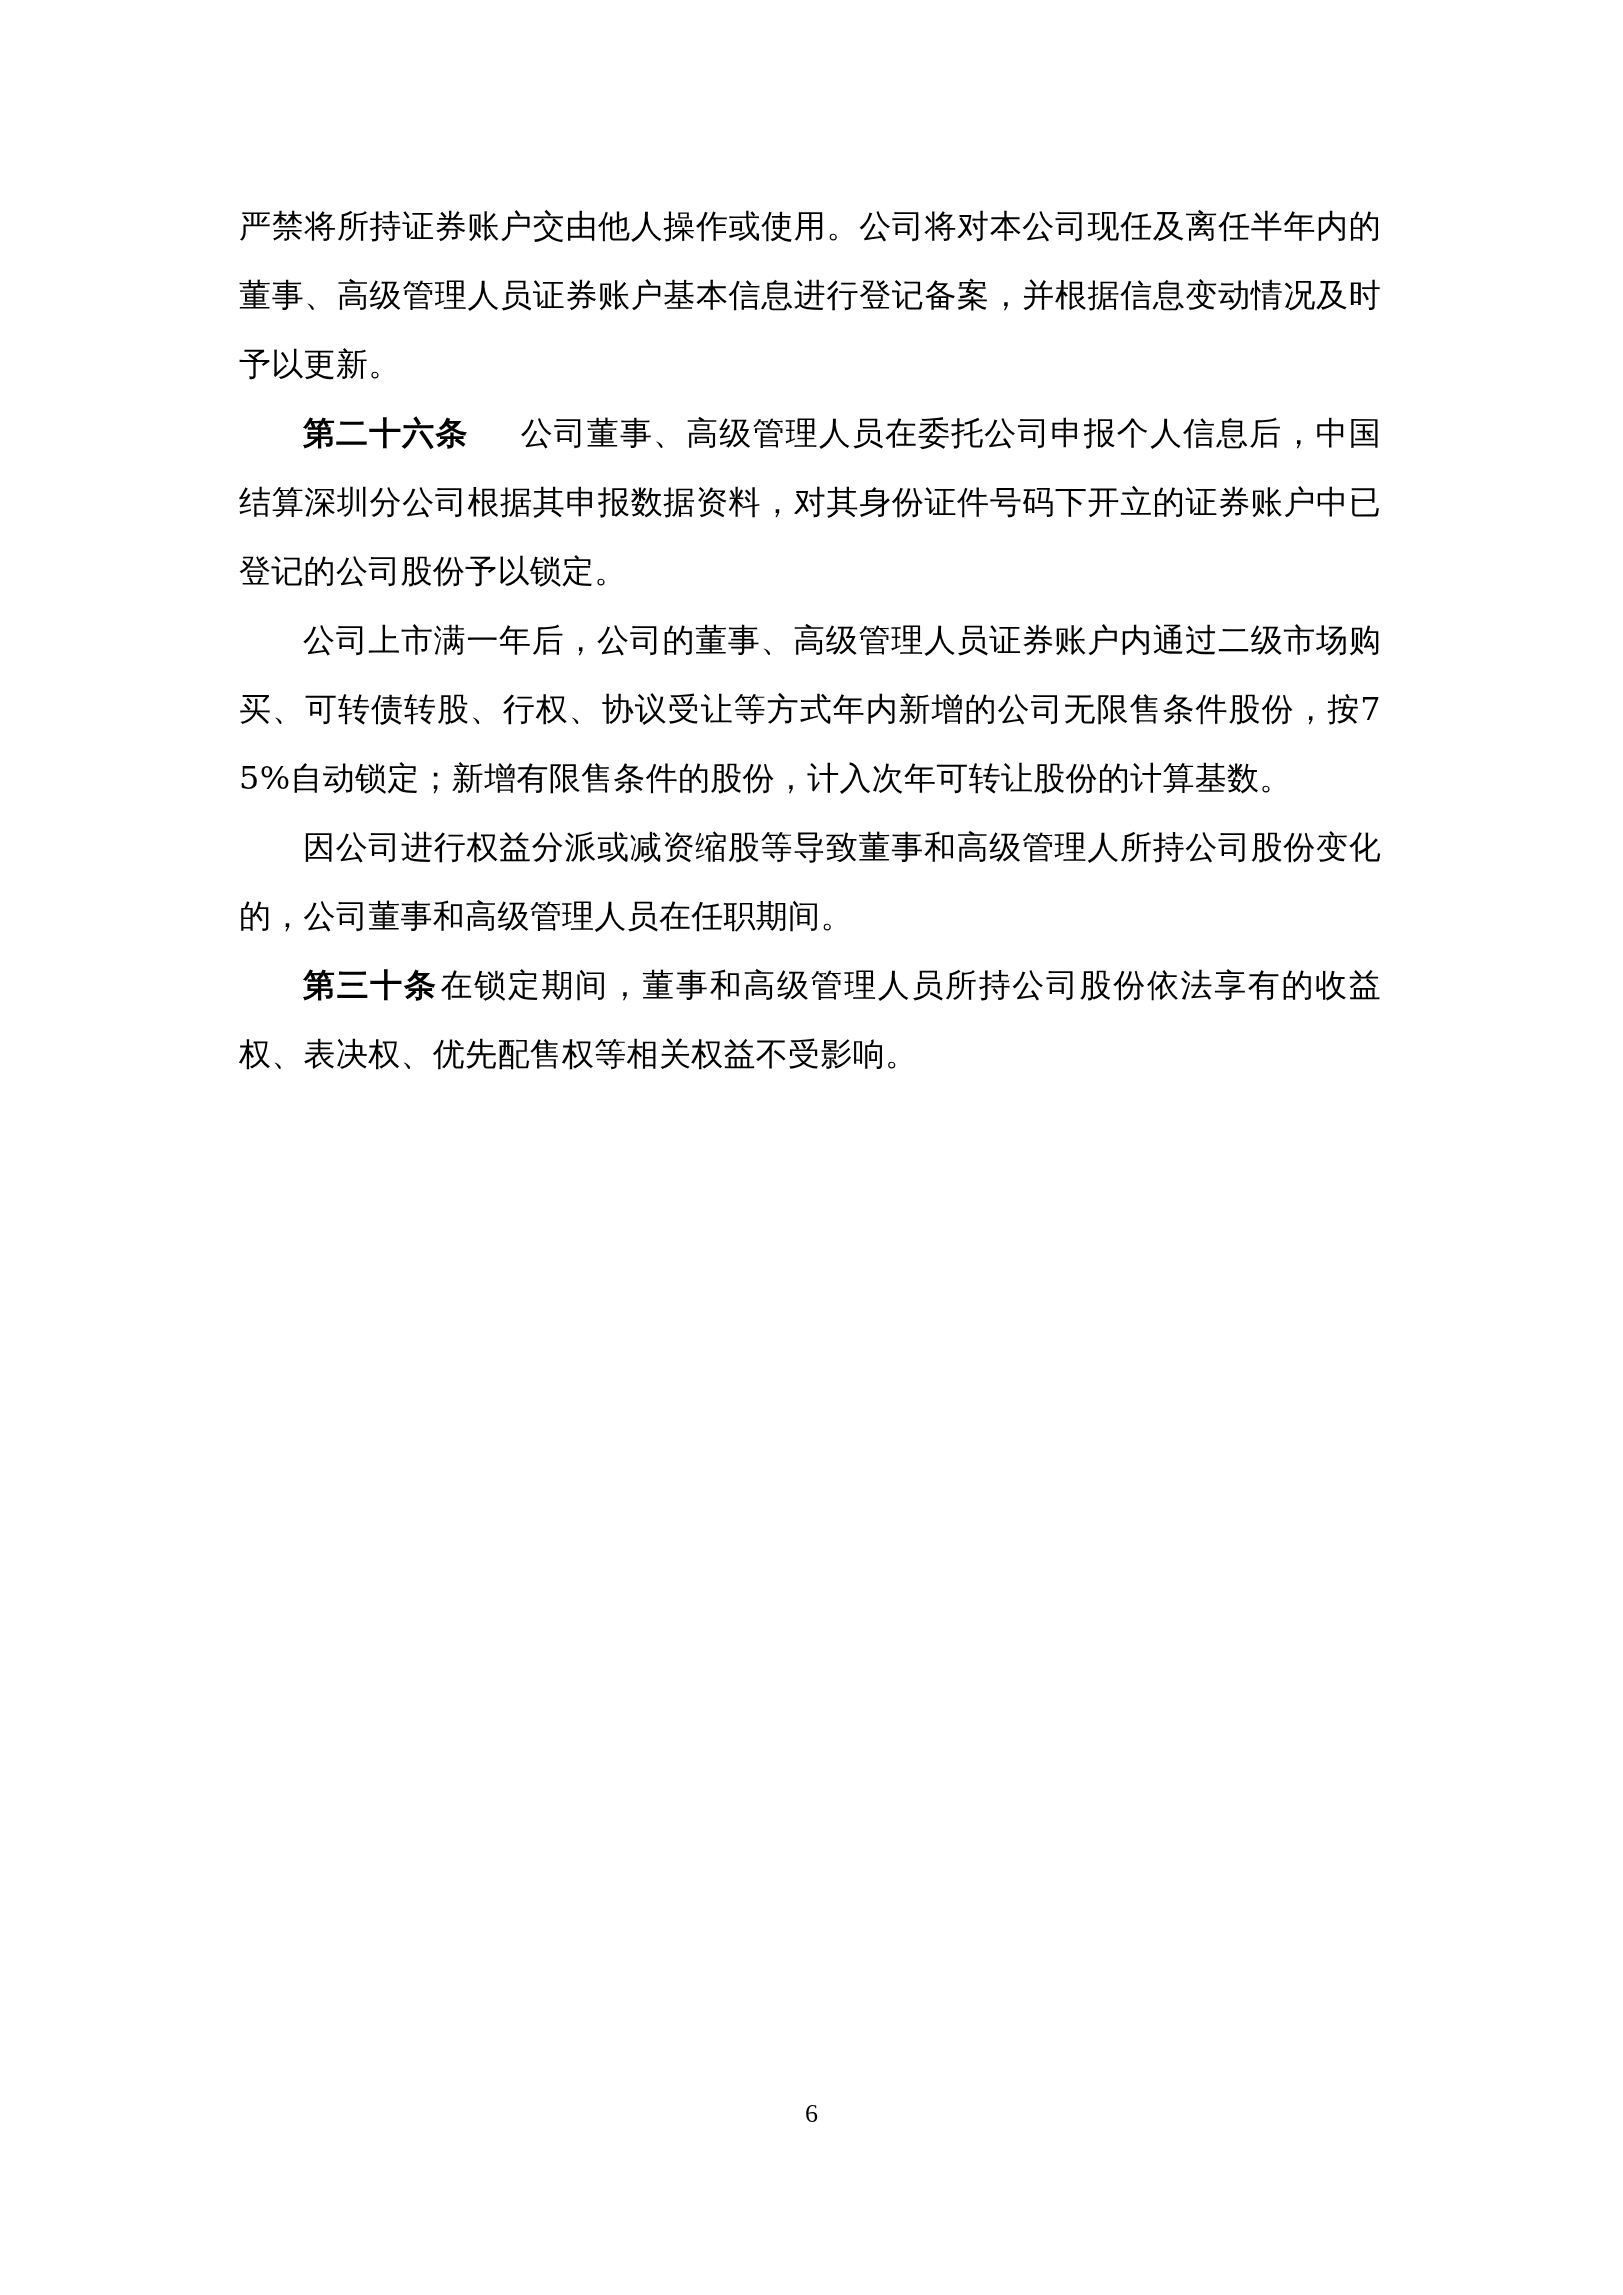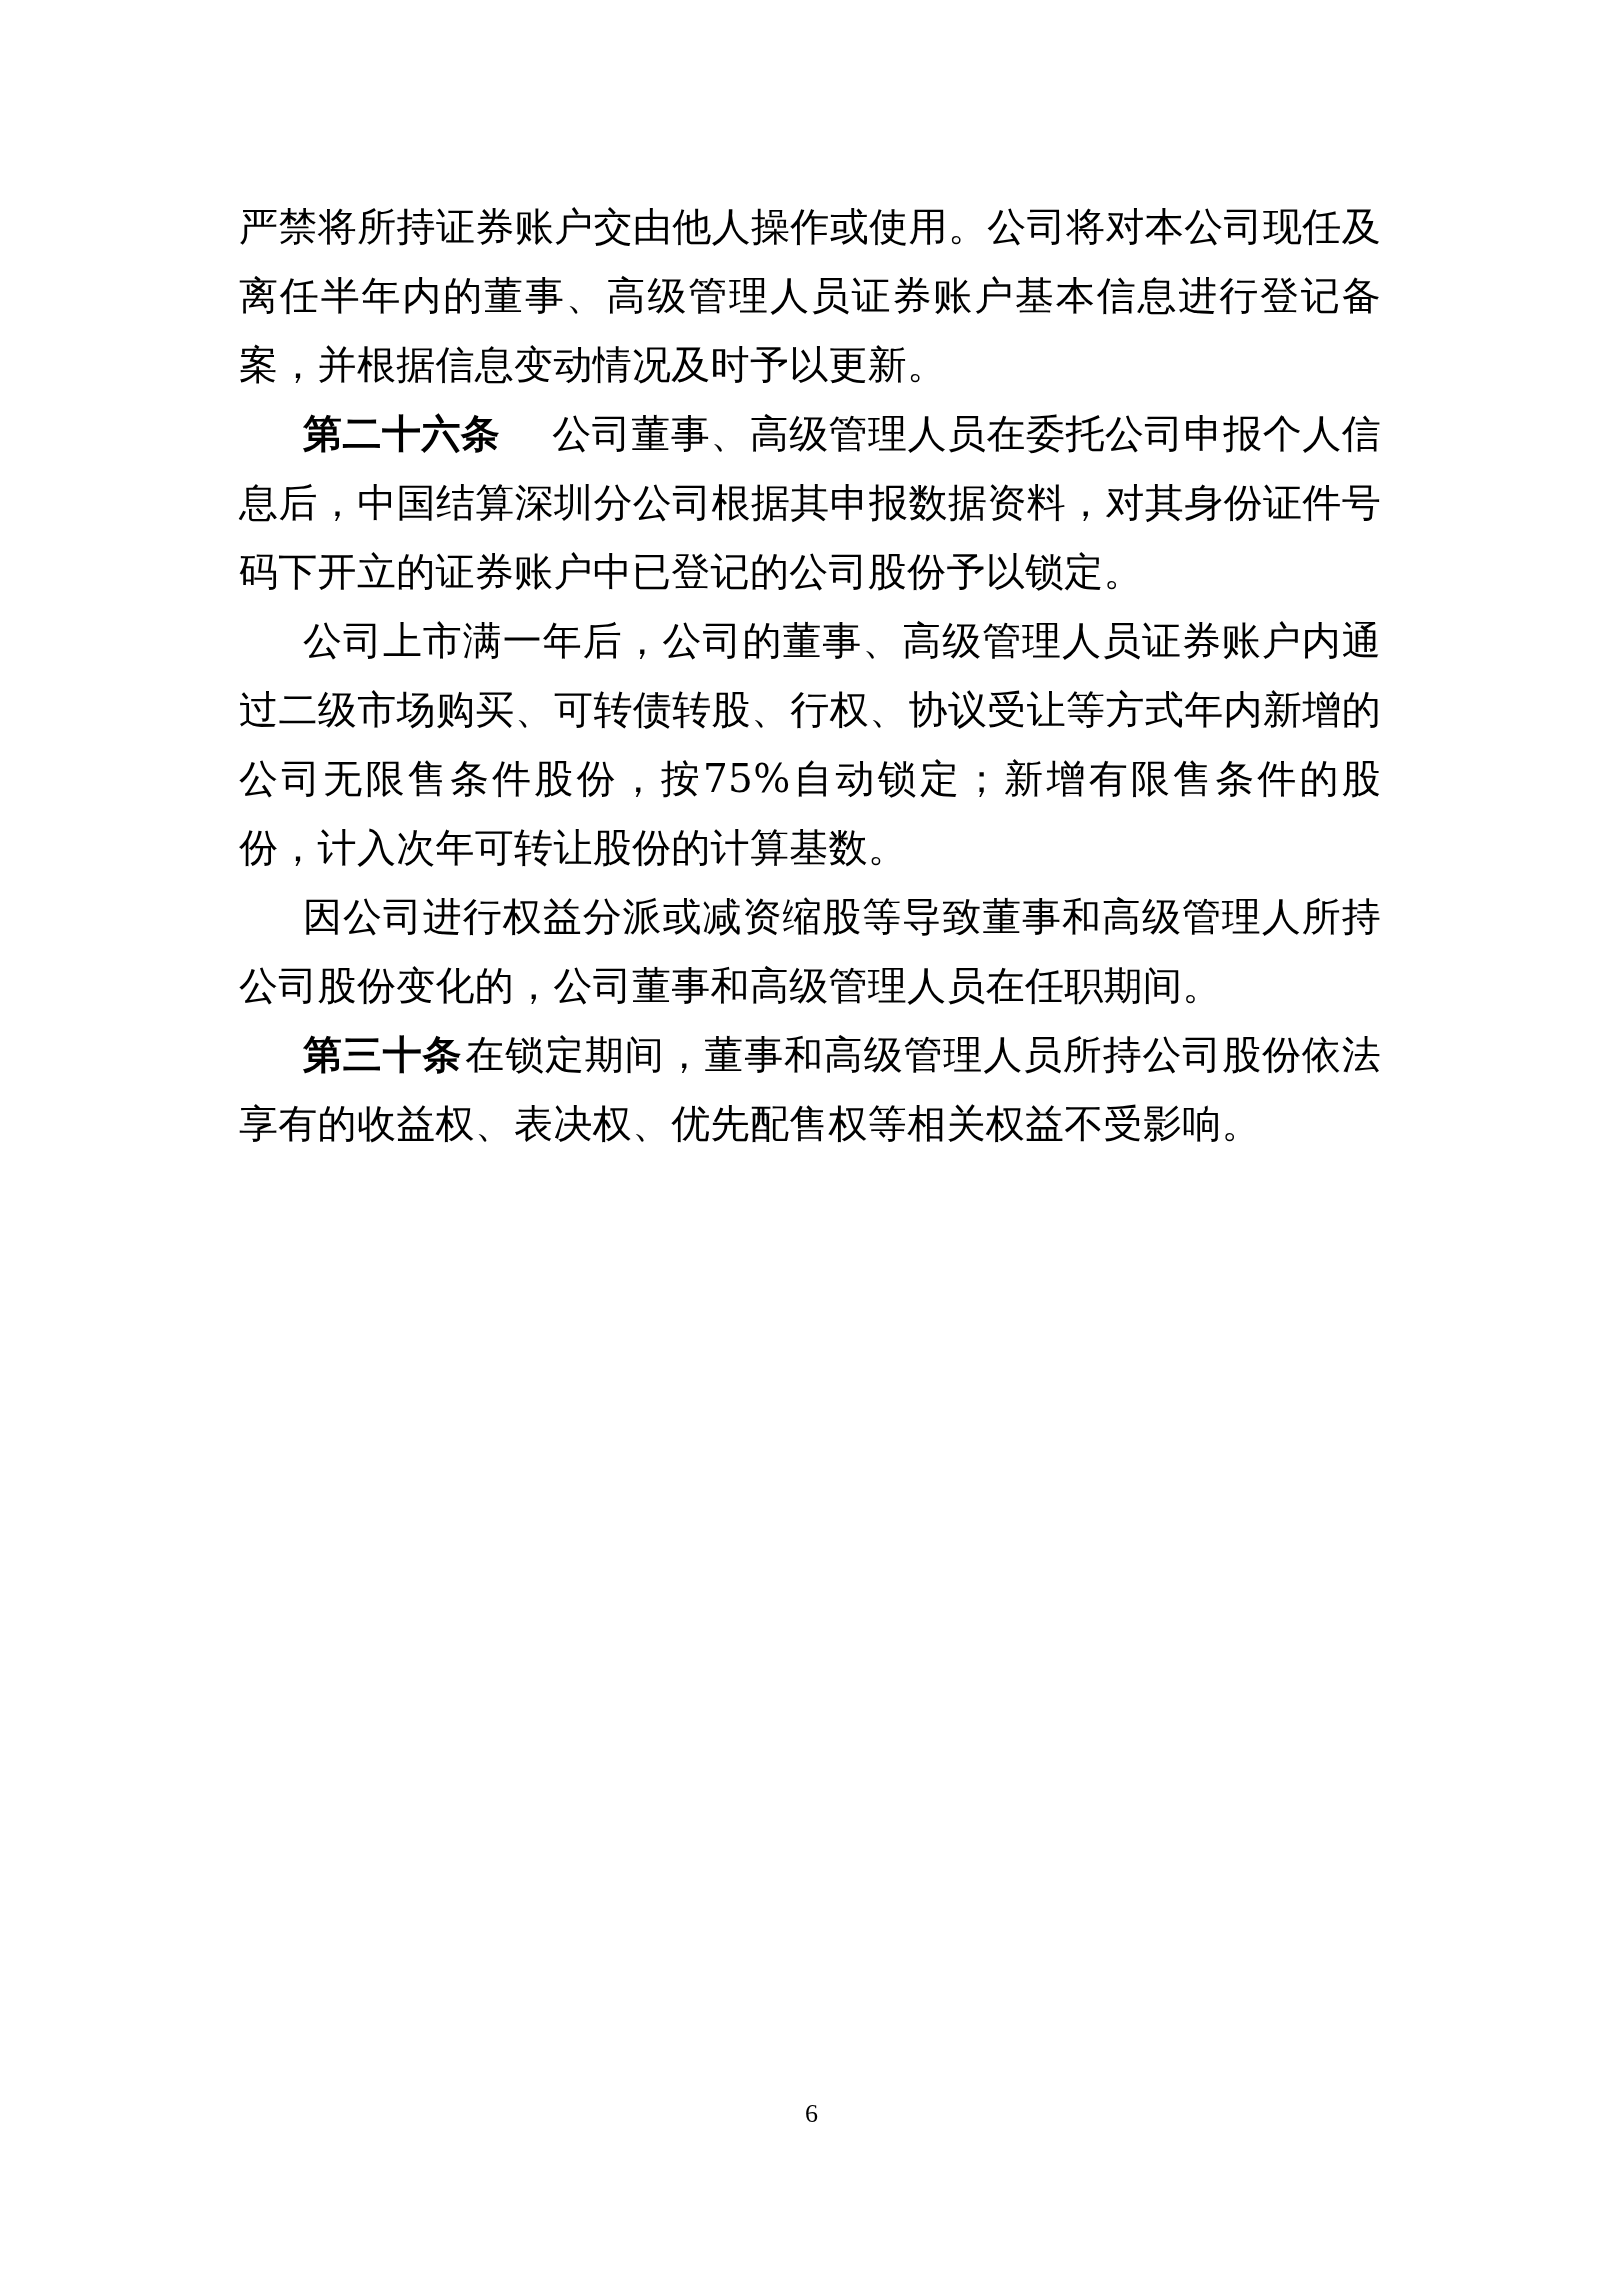--- a/index.html
+++ b/index.html
@@ -16,21 +16,21 @@
       color: #000000;
     }
     .page {
       position: absolute;
       left: 239px;
       top: 192px;
       width: 1142px;
     }
     .para {
       margin: 0;
-      font-size: 39px;
+      font-size: 32px;
       line-height: 69px;
       text-align: justify;
       text-justify: inter-character;
       letter-spacing: 0.3px;
       word-break: break-all;
     }
     .para.indent {
       text-indent: 64px;
     }
     .article-head {

